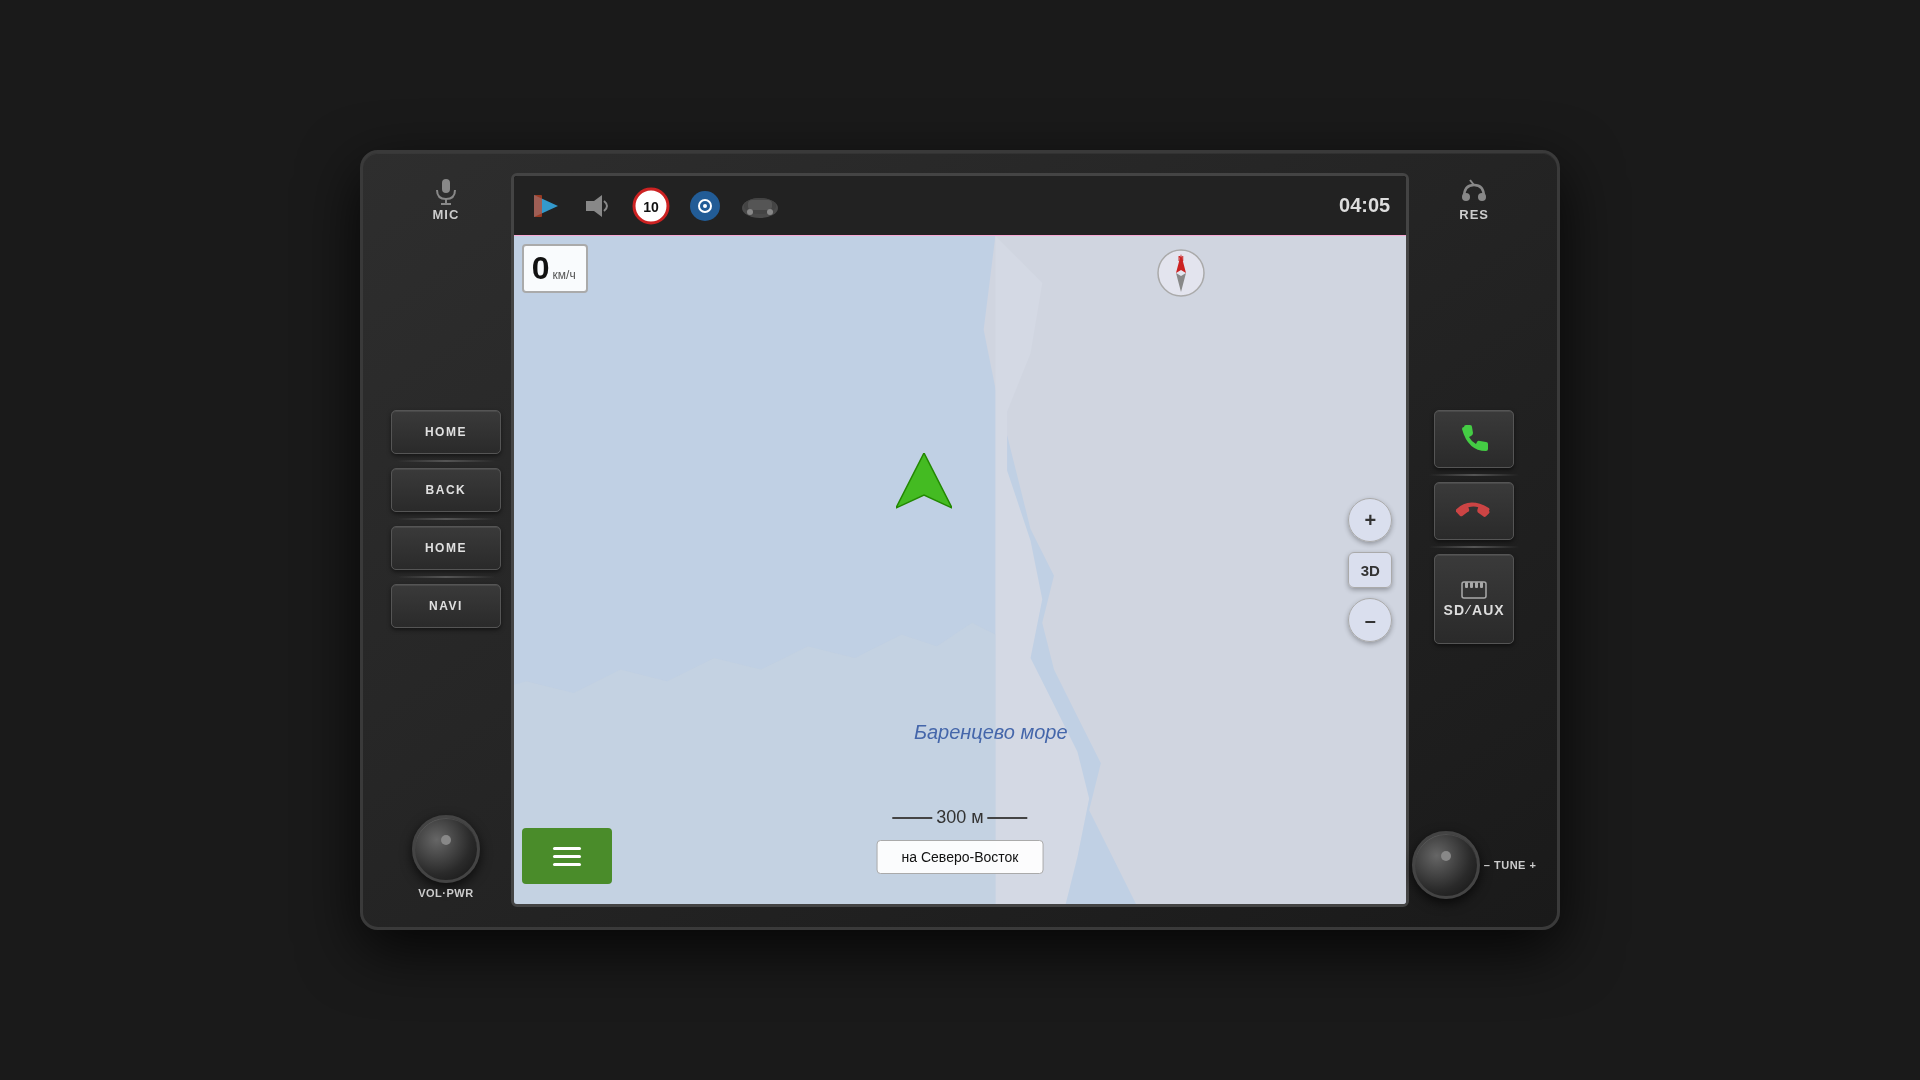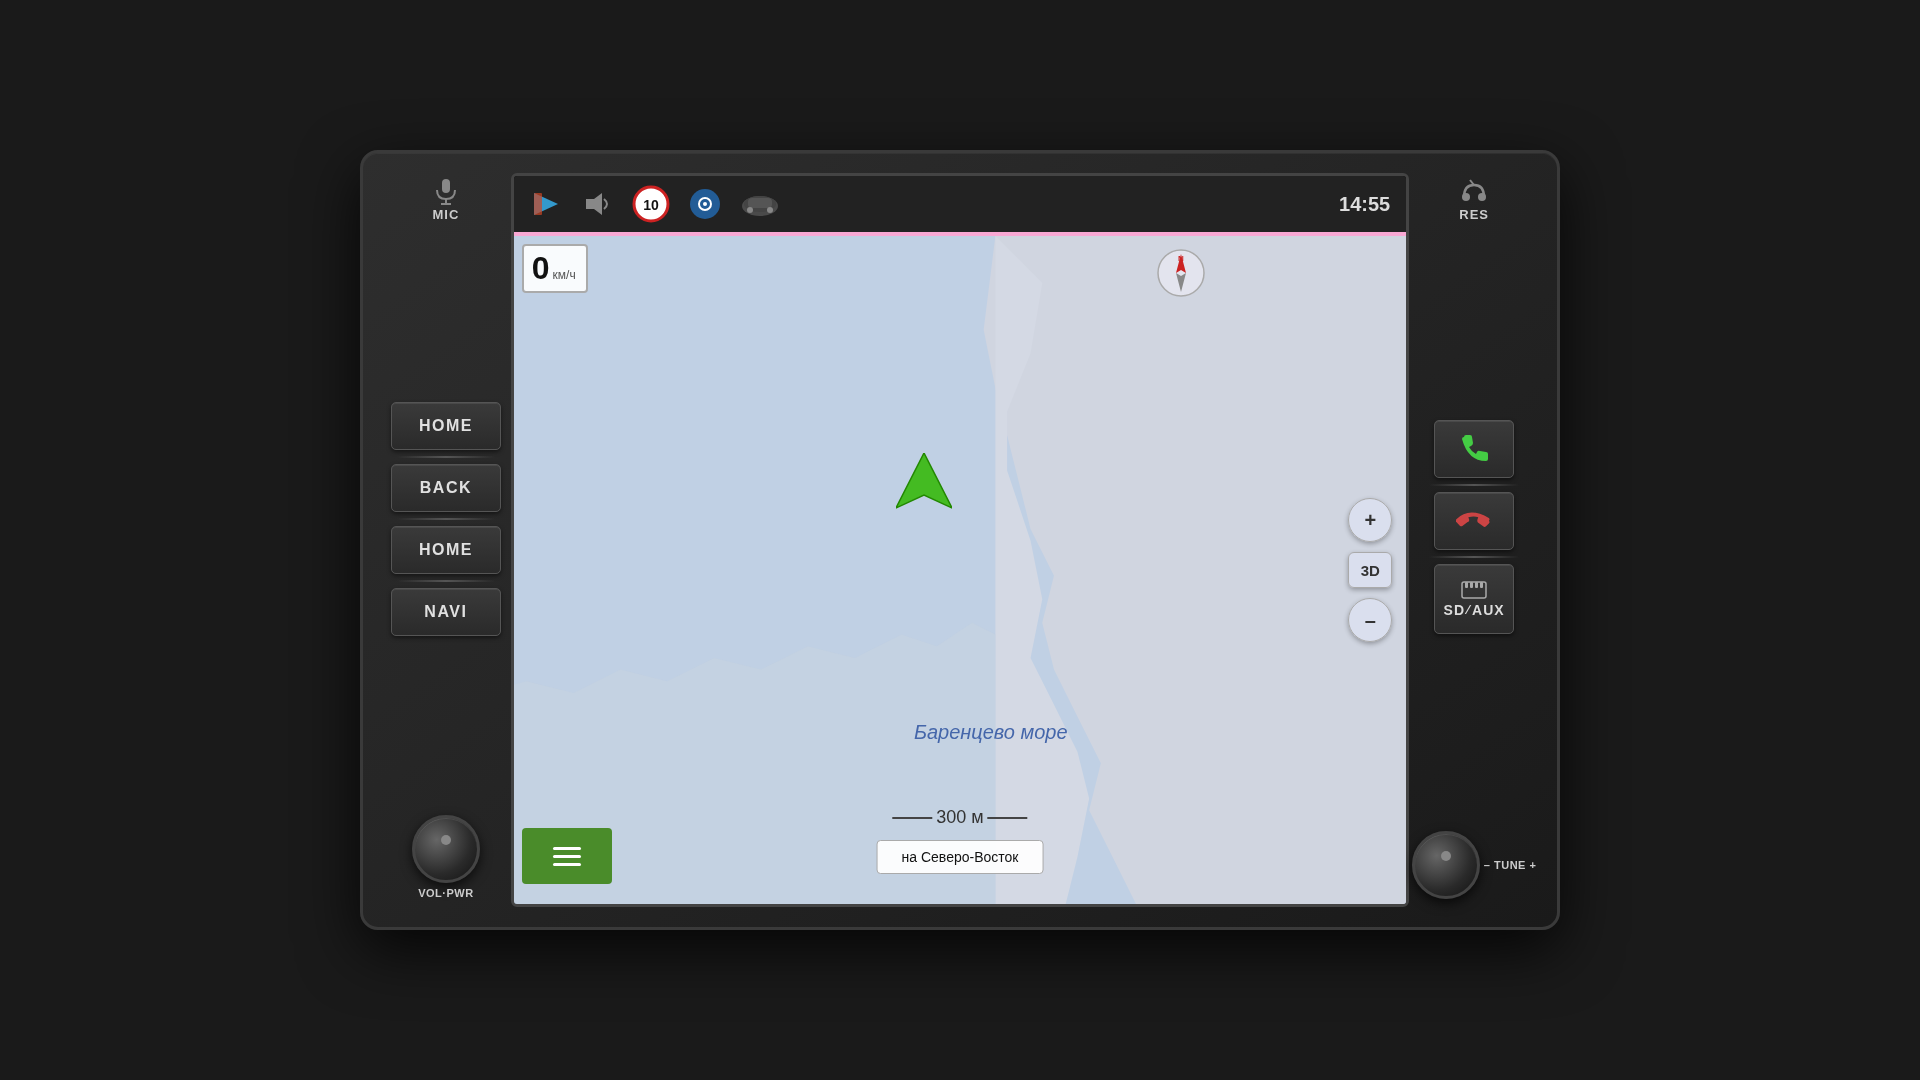--- a/index.html
+++ b/index.html
@@ -63,21 +63,21 @@
       flex-direction: column;
       gap: 6px;
       width: 110px;
     }
 
     .nav-btn {
       background: linear-gradient(180deg, #3a3a3a 0%, #2a2a2a 100%);
       border: 1px solid #555;
       border-radius: 5px;
       color: #e0e0e0;
-      font-size: 16px;
+      font-size: 12px;
       font-weight: bold;
       letter-spacing: 1.5px;
       padding: 14px 0;
       text-align: center;
       cursor: pointer;
       box-shadow: 0 2px 4px rgba(0,0,0,0.5), inset 0 1px 0 rgba(255,255,255,0.08);
     }
 
     .divider-line {
       height: 2px;
@@ -133,21 +133,21 @@
     }
 
     
     .status-bar {
       height: 60px;
       background: #222;
       display: flex;
       align-items: center;
       justify-content: space-between;
       padding: 0 16px;
-      border-bottom: 4px solid #f9a8d4;
+      border-bottom: 1px solid #f9a8d4;
     }
 
     .status-icons {
       display: flex;
       align-items: center;
       gap: 18px;
     }
 
     .status-icon {
       display: flex;
@@ -363,21 +363,21 @@
       justify-content: center;
       cursor: pointer;
       box-shadow: 0 2px 4px rgba(0,0,0,0.5), inset 0 1px 0 rgba(255,255,255,0.08);
     }
 
     .sd-aux-btn {
       background: linear-gradient(180deg, #3a3a3a 0%, #2a2a2a 100%);
       border: 1px solid #555;
       border-radius: 5px;
       width: 80px;
-      height: 70px;
+      height: 90px;
       display: flex;
       flex-direction: column;
       align-items: center;
       justify-content: center;
       cursor: pointer;
       gap: 2px;
       box-shadow: 0 2px 4px rgba(0,0,0,0.5), inset 0 1px 0 rgba(255,255,255,0.08);
     }
 
     .sd-aux-text {
@@ -484,21 +484,21 @@
         <div class="status-icon">
           <svg width="40" height="32" viewBox="0 0 40 32">
             <ellipse cx="20" cy="18" rx="18" ry="10" fill="#555" opacity="0.8"></ellipse>
             <ellipse cx="20" cy="16" rx="16" ry="8" fill="#444"></ellipse>
             <rect x="8" y="10" width="24" height="10" rx="4" fill="#555"></rect>
             <circle cx="10" cy="22" r="3" fill="#888"></circle>
             <circle cx="30" cy="22" r="3" fill="#888"></circle>
           </svg>
         </div>
       </div>
-      <span class="status-time">14:55</span>
+      <span class="status-time">04:05</span>
     </div>
 
     <div class="map-area">
       <svg class="map-svg" viewBox="0 0 900 570" preserveAspectRatio="xMidYMid slice">
 
         <rect width="900" height="570" fill="#c0d0e4"></rect>
 
         <path d="M480,0 L900,0 L900,570 L600,570 L580,530 L560,490 L570,450 L550,410 L530,370 L520,330 L530,290 L510,250 L500,210 L490,170 L480,130 L470,80 Z" fill="#d0d5e0"></path>
         <path d="M480,0 L520,40 L510,100 L490,150 L490,200 L510,260 L520,310 L510,360 L530,400 L550,440 L560,480 L550,530 L540,570 L480,570 L480,0Z" fill="#d4d9e4"></path>
 

